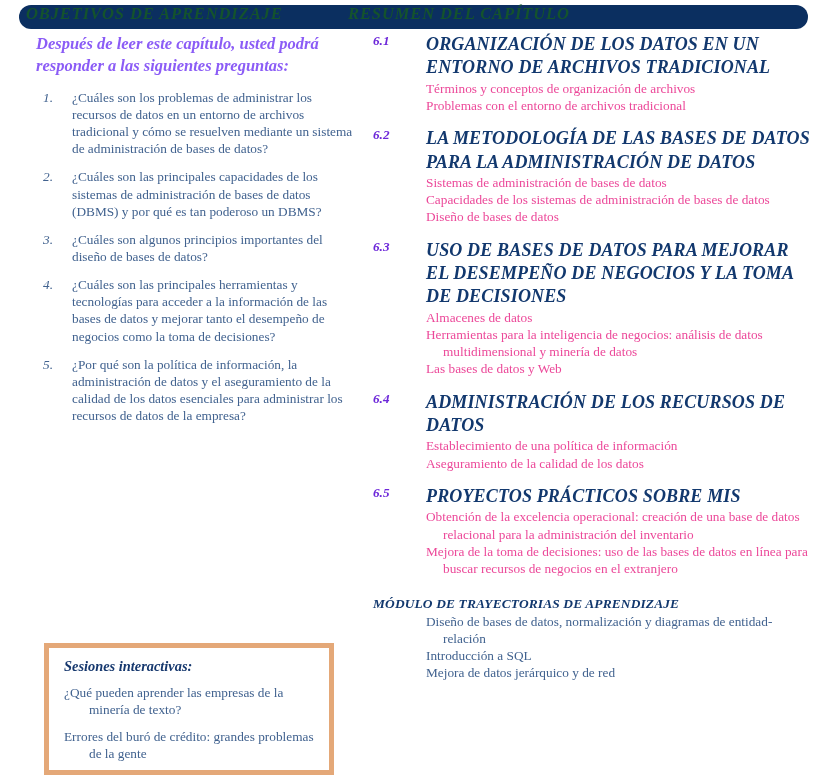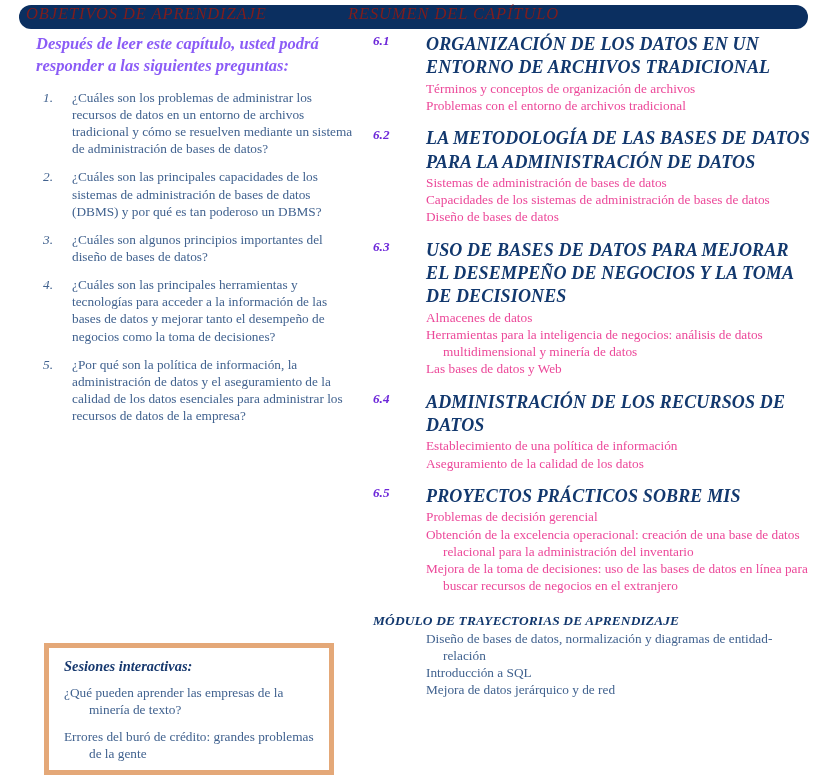--- a/index.html
+++ b/index.html
@@ -22,23 +22,23 @@
     left: 19px;
     top: 5px;
     width: 789px;
     height: 24px;
     background: #0b2f60;
     border-radius: 12px;
   }
   .header-title {
     position: absolute;
     top: 4px;
-    color: #7f1d1d;
-    font-style: italic;
-    font-weight: normal;
+    color: #14532d;
+    font-style: italic;
+    font-weight: bold;
     font-size: 16.5px;
     letter-spacing: 0.9px;
     white-space: nowrap;
   }
   .header-title.left  { left: 26px; }
   .header-title.right { left: 348px; }
 
   
   .col-left {
     position: absolute;
@@ -239,21 +239,20 @@
     <div class="sec-sub">
       <div class="sub-line">Establecimiento de una política de información</div>
       <div class="sub-line">Aseguramiento de la calidad de los datos</div>
     </div>
   </div>
 
   <div class="section">
     <span class="sec-num">6.5</span>
     <div class="sec-title">PROYECTOS PRÁCTICOS SOBRE MIS</div>
     <div class="sec-sub">
-      <div class="sub-line">Problemas de decisión gerencial</div>
       <div class="sub-line">Obtención de la excelencia operacional: creación de una base de datos relacional para la administración del inventario</div>
       <div class="sub-line">Mejora de la toma de decisiones: uso de las bases de datos en línea para buscar recursos de negocios en el extranjero</div>
     </div>
   </div>
 
   <div class="module">
     <div class="module-title">MÓDULO DE TRAYECTORIAS DE APRENDIZAJE</div>
     <div class="module-sub">
       <div class="sub-line">Diseño de bases de datos, normalización y diagramas de entidad-relación</div>
       <div class="sub-line">Introducción a SQL</div>

